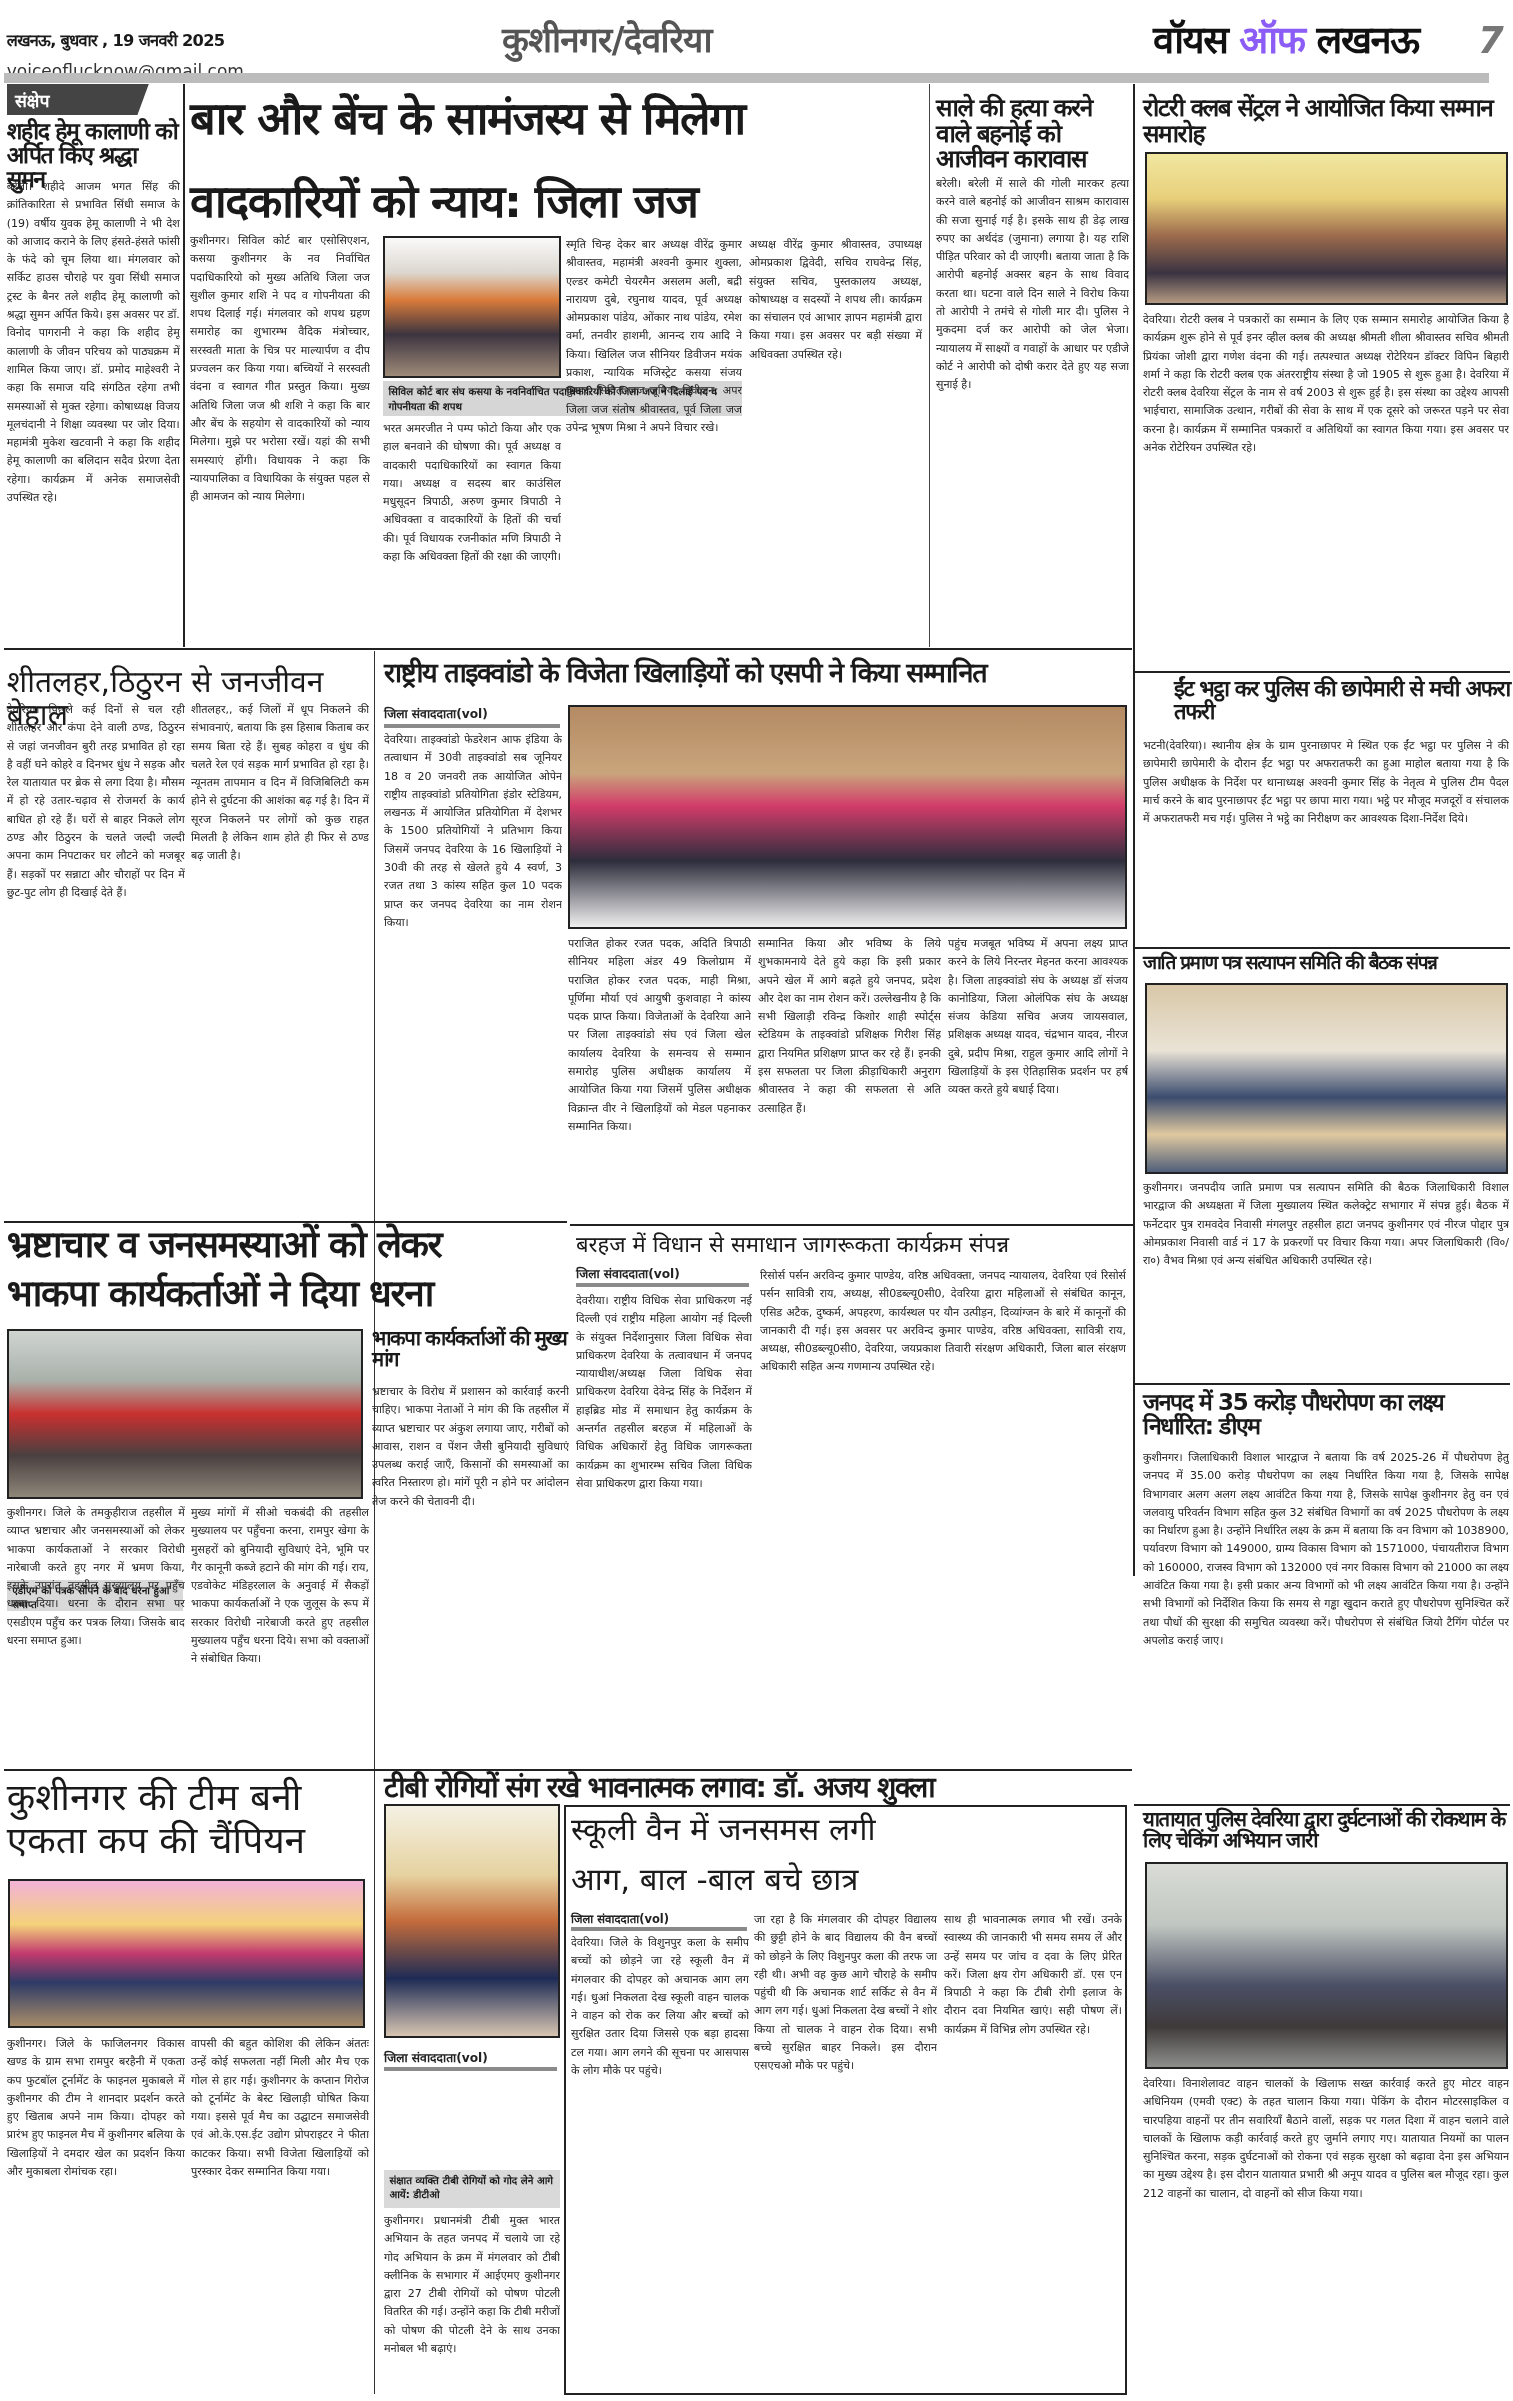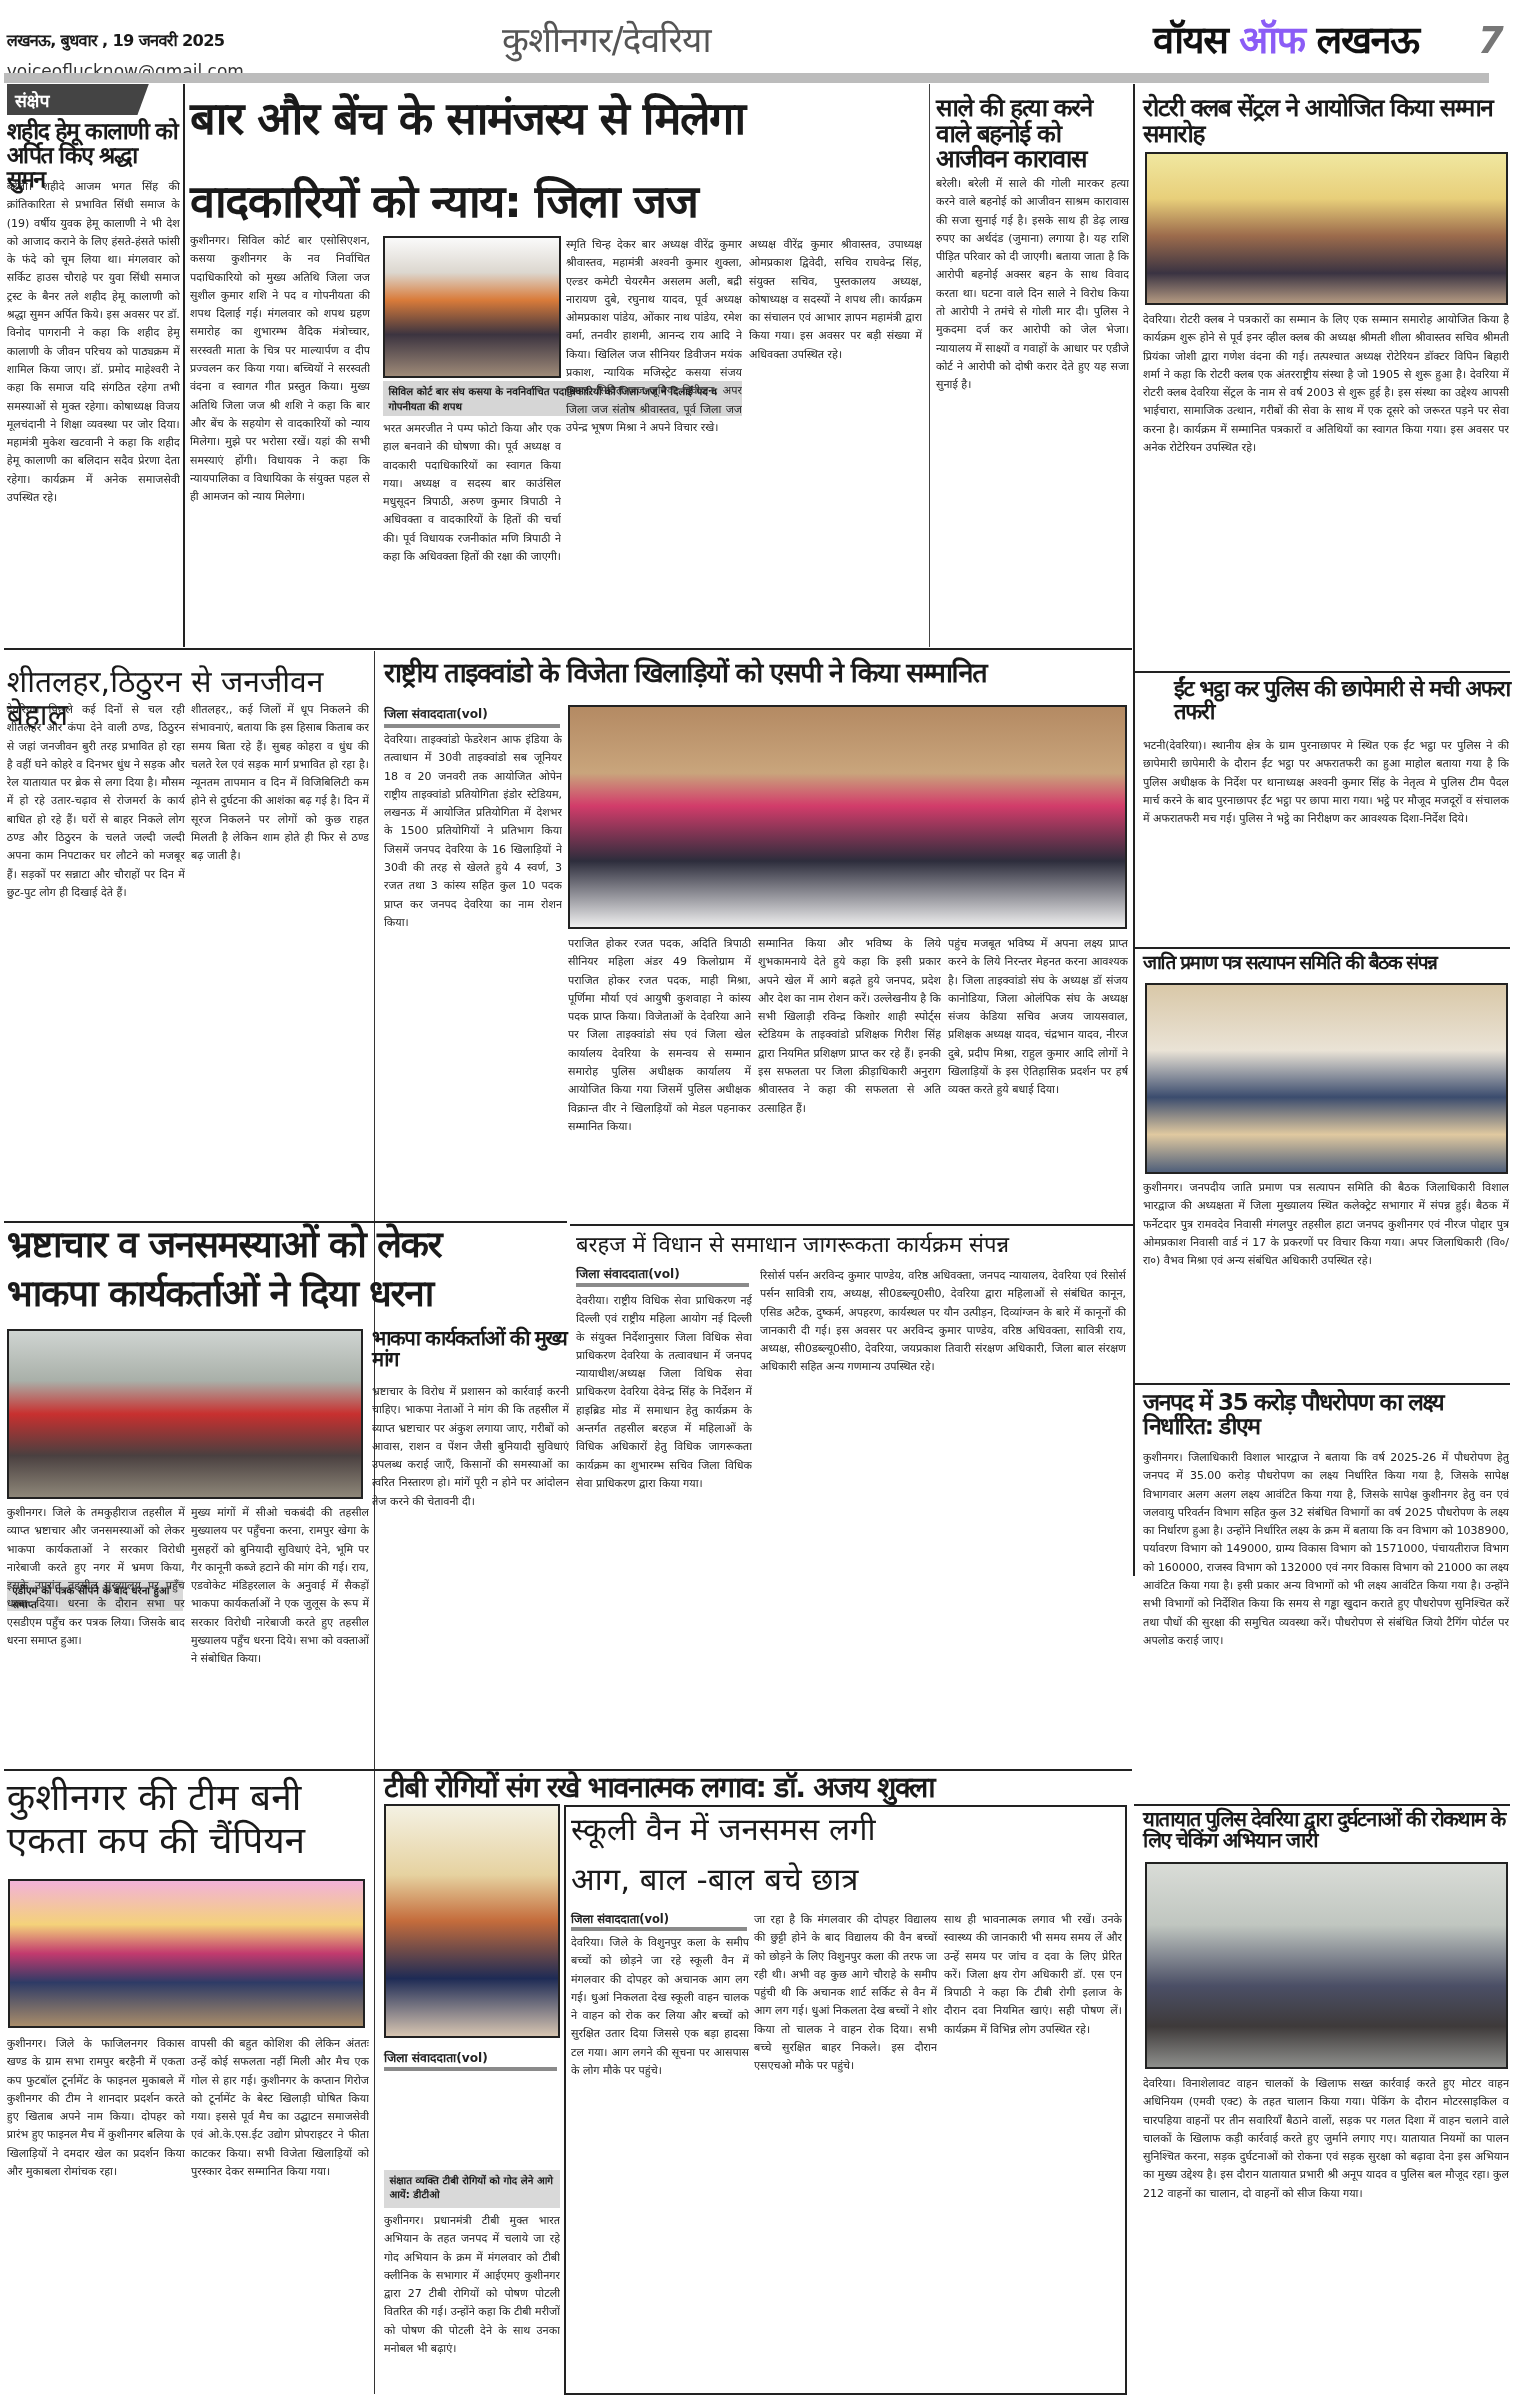--- a/index.html
+++ b/index.html
@@ -1,21 +1,21 @@
 <!DOCTYPE html>
 <html style="font-size:11px"><head>
 <meta charset="utf-8">
 <style>
 *{box-sizing:border-box;margin:0;padding:0}
 html,body{width:1514px;height:2401px;background:#fff;overflow:hidden}
 body{font-family:"DejaVu Sans",sans-serif;color:#1a1a1a;position:relative}
 .abs{position:absolute}
 .hd-date{left:6.8px;top:28.5px;font-size:16.3px;font-weight:bold;letter-spacing:-0.7px}
 .hd-mail{left:6.8px;top:61px;font-size:17px;color:#333}
-.hd-section{left:502px;top:15px;font-size:35px;font-weight:normal;color:#555;letter-spacing:-0.7px}
+.hd-section{left:502px;top:15px;font-size:35px;font-weight:bold;color:#555;letter-spacing:-0.7px}
 .hd-brand{left:1153px;top:12.2px;font-size:38px;font-weight:bold;color:#111;letter-spacing:-1.4px}
 .hd-brand .mid{color:#8b5cf6}
 .hd-page{left:1478px;top:19px;font-size:37px;font-weight:bold;color:#777;font-style:italic}
 .hd-bar{left:4.1px;top:73px;width:1485px;height:9.5px;background:#bcbcbc}
 .vline{background:#222;width:2px}
 .hline{background:#222;height:2px}
 .gline{background:#8a8a8a;height:4.1px}
 .sankshep{left:6.8px;top:84px;width:142px;height:31px;background:#444;color:#fff;font-size:17.6px;font-weight:bold;padding:4.1px 8.1px;clip-path:polygon(0 0,100% 0,92% 100%,0 100%)}
 .h-xl{font-weight:bold;line-height:1.05;letter-spacing:-1.4px}
 .body-text{font-size:11px;line-height:18.3px;text-align:justify;color:#222;overflow:hidden}

